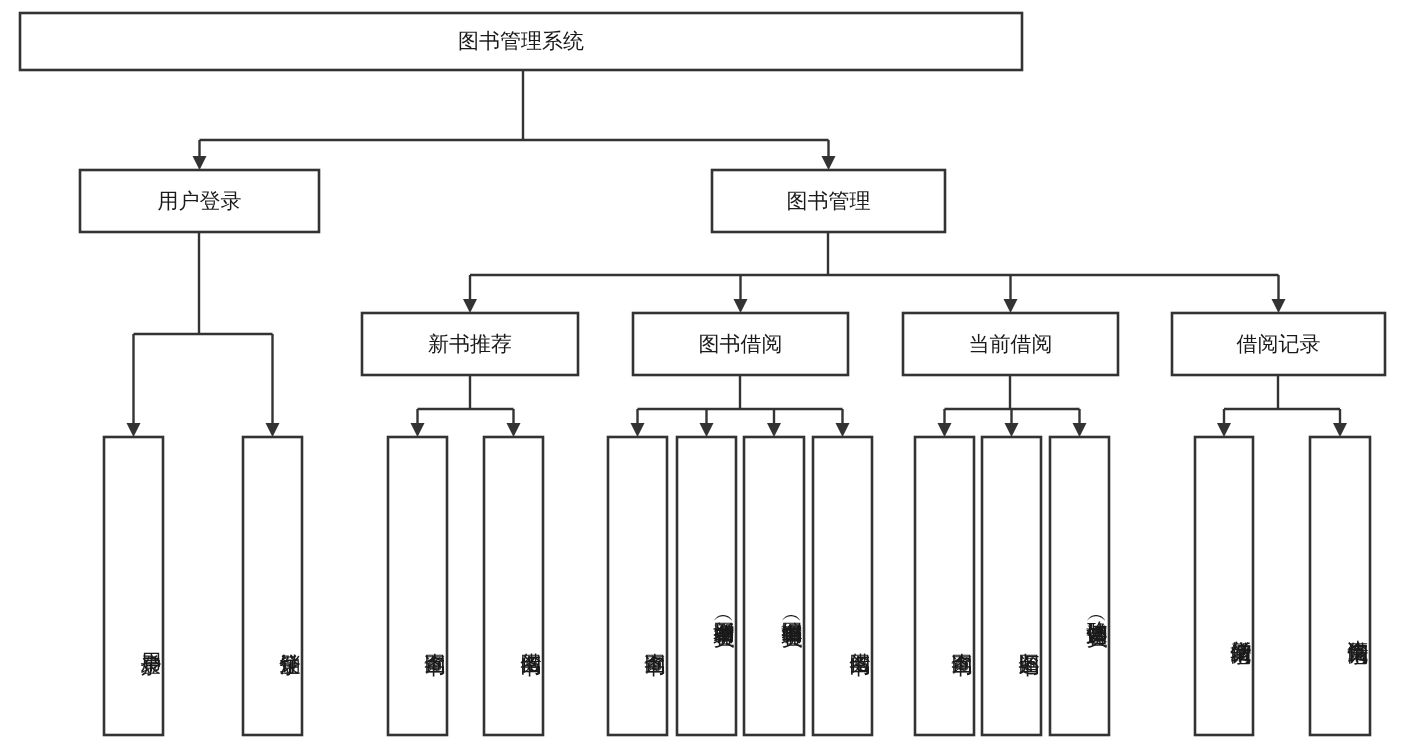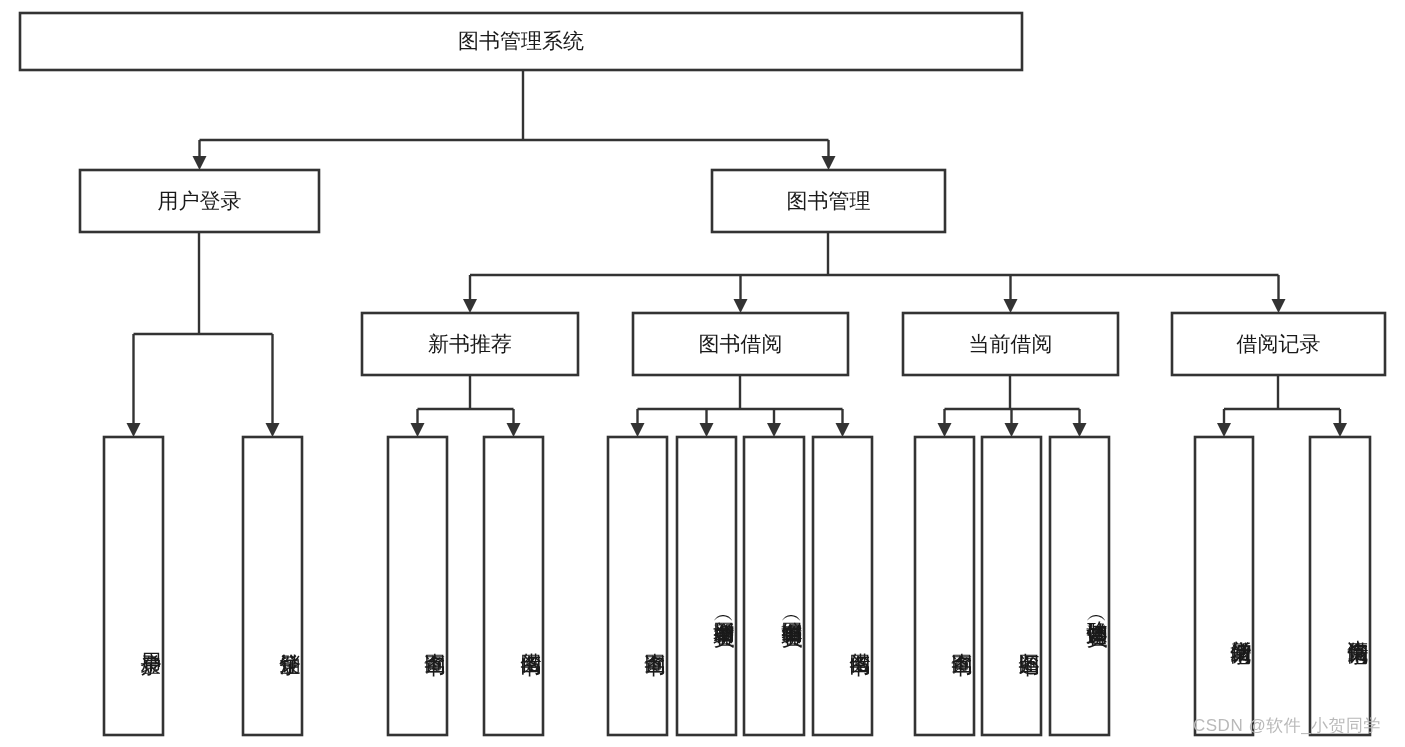--- a/index.html
+++ b/index.html
@@ -176,15 +176,14 @@
       <div class="vlabel" style="left: 677px; top: 482.5px; width: 59px; height: 252.5px;">新增图书（管理员）</div>
       <div class="vlabel" style="left: 744px; top: 482.5px; width: 60px; height: 252.5px;">编辑图书（管理员）</div>
       <div class="vlabel" style="left: 813px; top: 540px; width: 59px; height: 195px;">借阅图书</div>
       <div class="vlabel" style="left: 915px; top: 540px; width: 59px; height: 195px;">查询图书</div>
       <div class="vlabel" style="left: 982px; top: 540px; width: 59px; height: 195px;">归还图书</div>
       <div class="vlabel" style="left: 1050px; top: 482.5px; width: 59px; height: 252.5px;">确认归还（管理员）</div>
       <div class="vlabel" style="left: 1195px; top: 517px; width: 58px; height: 218px;">新增借阅记录</div>
       <div class="vlabel" style="left: 1310px; top: 517px; width: 60px; height: 218px;">查询借阅记录</div>
     </div>
 
-  <div class="watermark" style="left: 1193px; top: 714px;">CSDN @软件_小贺同学</div>
 
 </div>
 
 </body></html>

